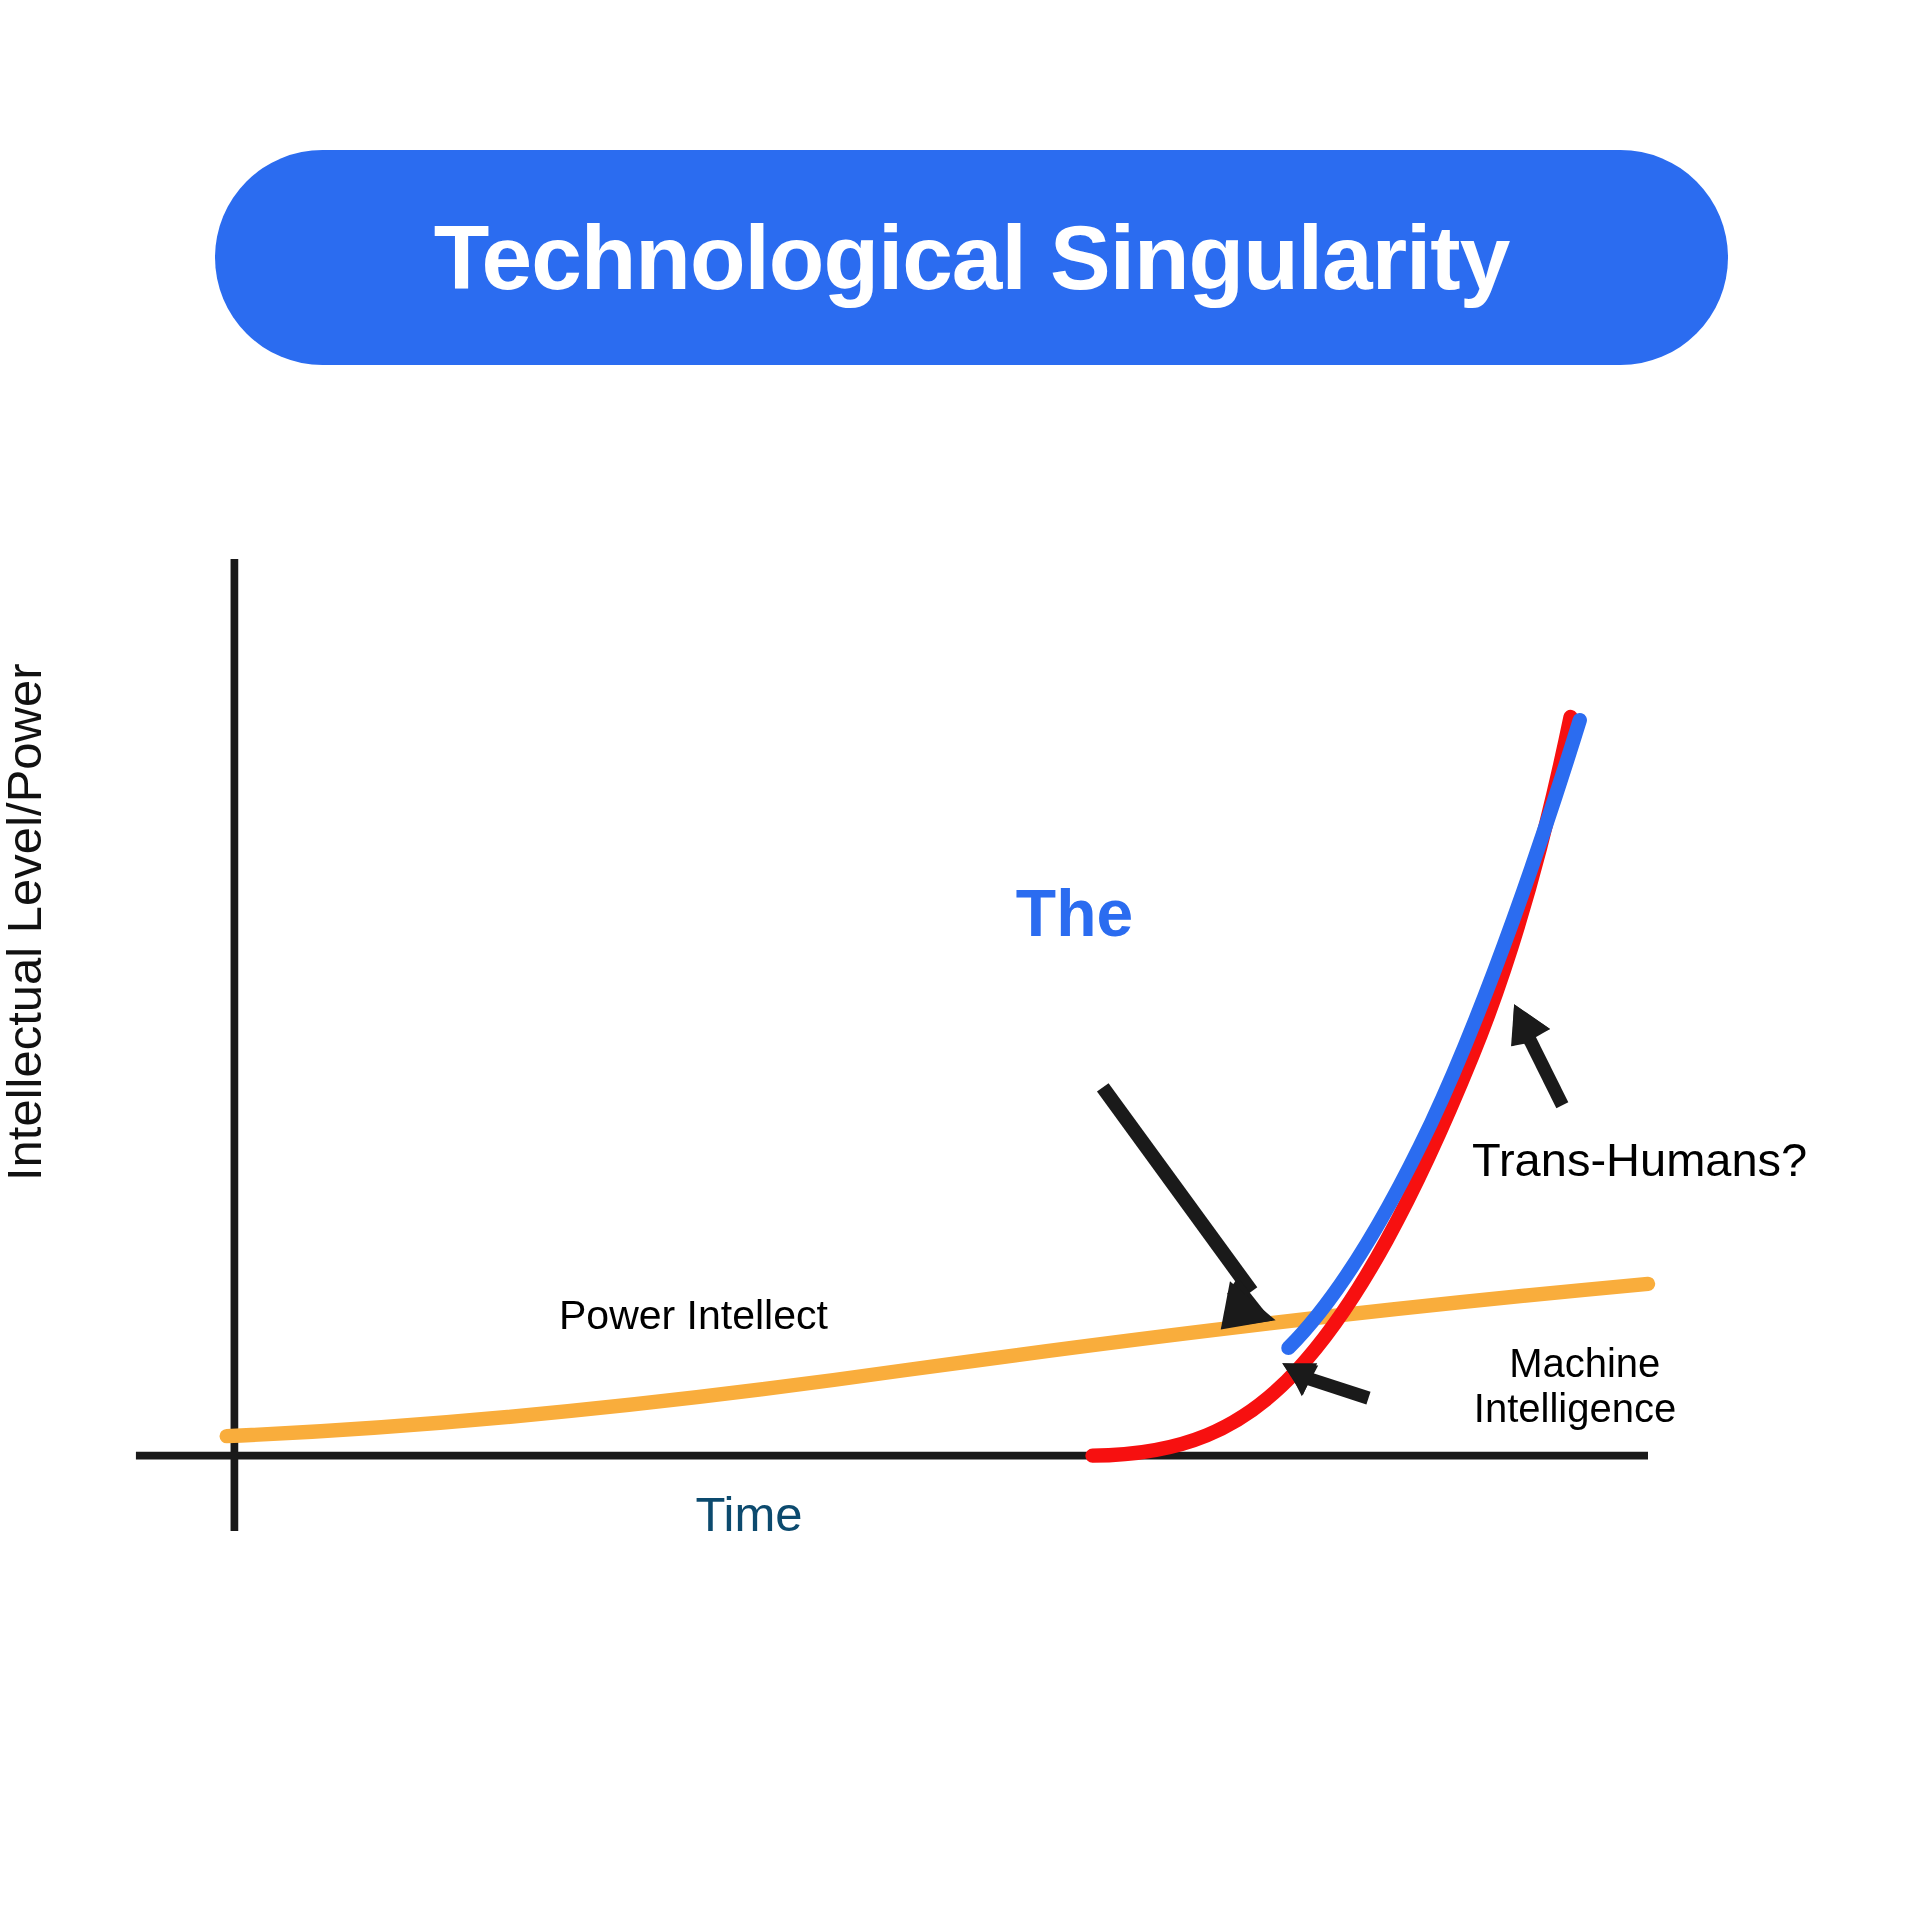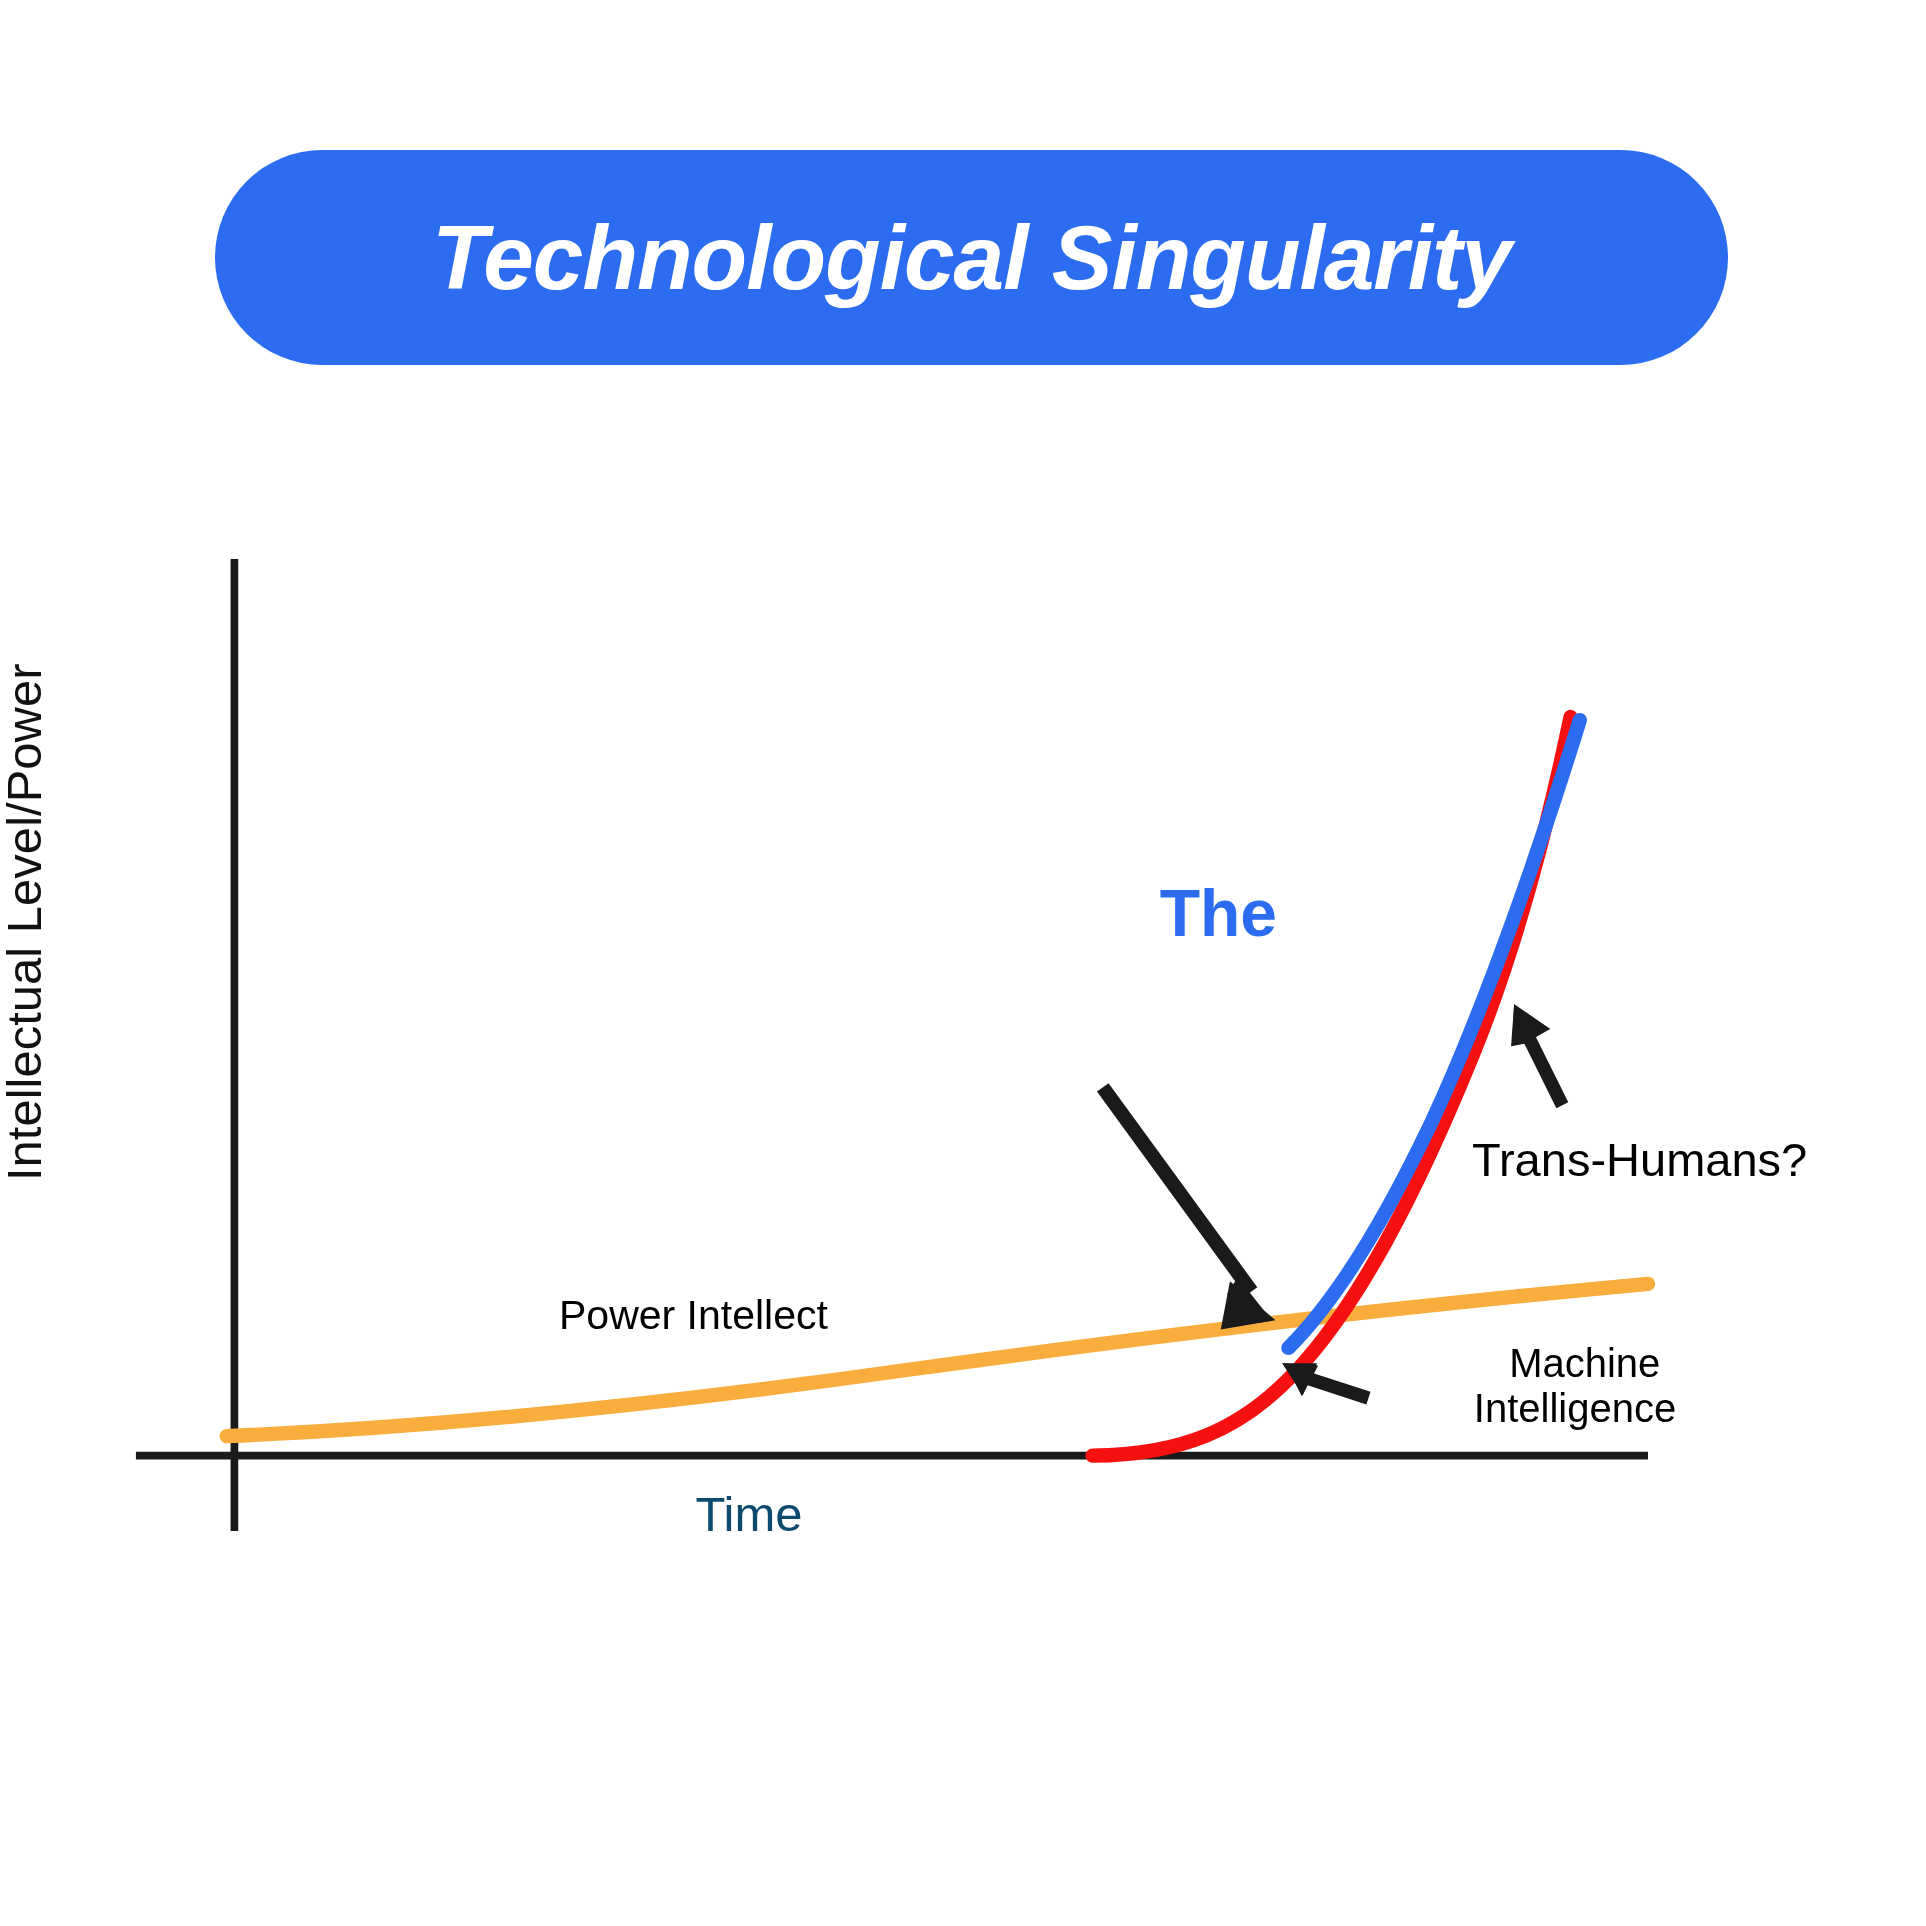--- a/index.html
+++ b/index.html
@@ -25,21 +25,20 @@
     left: 215px;
     top: 150px;
     width: 1513px;
     height: 215px;
     background: #2B6CF0;
     border-radius: 108px;
     display: flex;
     align-items: center;
     justify-content: center;
     box-sizing: border-box;
-    font-style: italic;
   }
   #title-text {
     color: #FFFFFF;
     font-family: "Liberation Sans", sans-serif;
     font-weight: bold;
     font-size: 91px;
     letter-spacing: -1px;
     line-height: 1;
     white-space: nowrap;
     text-align: center;
@@ -121,21 +120,20 @@
     width: 405px;
     text-align: center;
     font-family: "Liberation Sans", sans-serif;
     font-weight: bold;
     font-size: 66px;
     line-height: 1.12;
     color: #2B6CF0;
   }
   #label-singularity .sing-line {
     display: block;
-    text-align: right;
   }
 </style>
 </head>
 <body>
 
 <div id="page">
 
   <div id="title-banner">
     <div id="title-text">Technological Singularity</div>
   </div>

